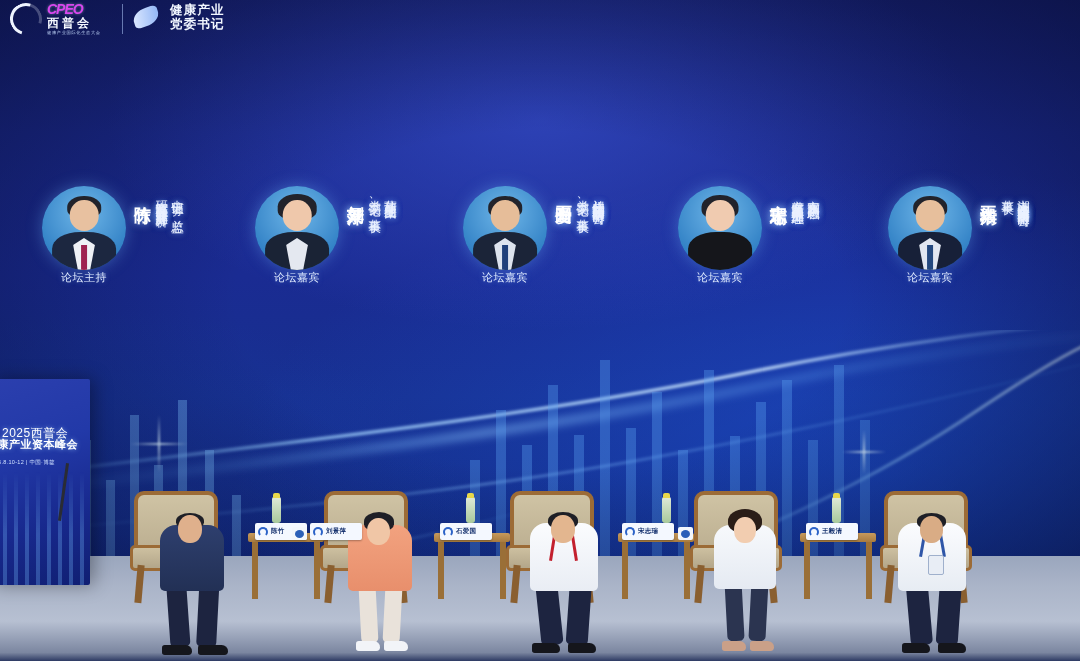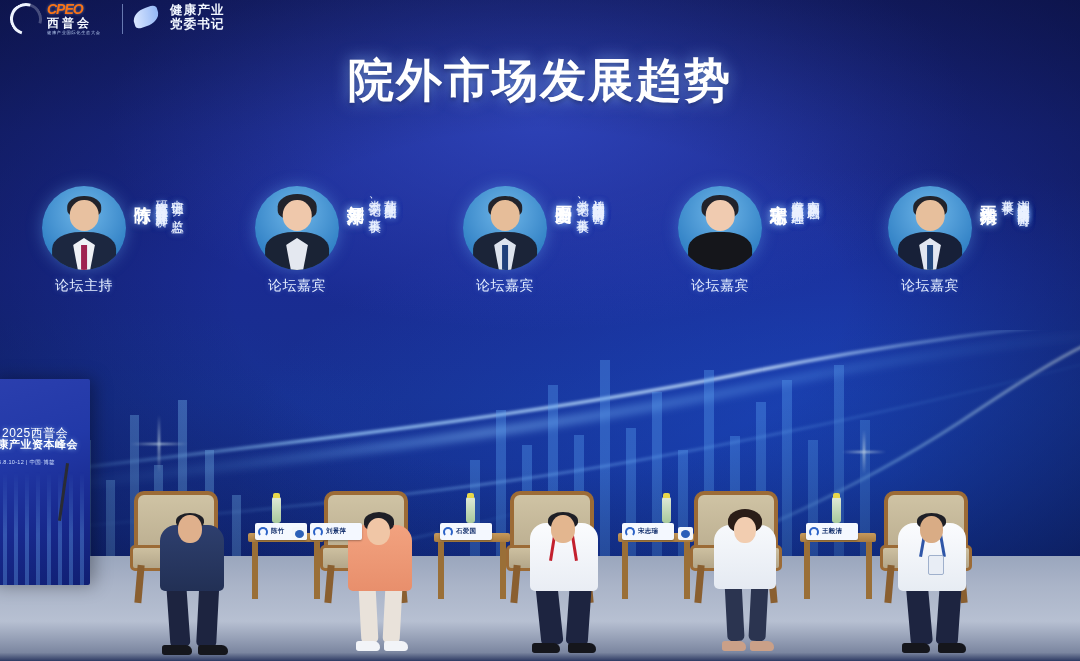--- a/index.html
+++ b/index.html
@@ -43,21 +43,21 @@
   .logo-bar { position:absolute; left:0; top:0; width:1080px; height:44px; }
   .logo-a { position:absolute; left:10px; top:2px; display:flex; align-items:center; gap:5px; }
   .logo-mark {
     width:32px; height:32px; border-radius:50%;
     border:3.5px solid #eef4ff;
     border-bottom-color:transparent; border-right-color:rgba(238,244,255,.25);
     transform:rotate(-28deg);
   }
   .logo-a-txt { line-height:1; }
   .logo-cpeo {
-    font-size:14px; font-weight:bold; color:#f97316; letter-spacing:-1px;
+    font-size:14px; font-weight:bold; color:#d946ef; letter-spacing:-1px;
     font-style:italic; text-shadow:0 0 3px rgba(255,255,255,.4);
   }
   .logo-cn { font-size:12px; font-weight:bold; color:#f5f9ff; letter-spacing:3px; margin-top:1px; }
   .logo-sub { font-size:4.2px; color:#b9cdf2; letter-spacing:.7px; margin-top:2px; }
   .logo-div { position:absolute; left:122px; top:4px; width:1px; height:30px; background:rgba(175,200,250,.55); }
   .logo-b { position:absolute; left:133px; top:3px; display:flex; align-items:center; gap:11px; }
   .leaf-ico {
     width:26px; height:18px; position:relative; transform:rotate(-18deg);
   }
   .leaf-ico::before {
@@ -87,22 +87,22 @@
     background:radial-gradient(circle at 50% 32%, #6fb6e8, #2f7fc4 75%, #1d5fa4);
     box-shadow:0 0 16px rgba(120,190,255,.35);
     position:relative;
   }
   .av-head { position:absolute; left:50%; top:17%; width:34%; height:36%; border-radius:50%; transform:translateX(-50%); }
   .av-hair { position:absolute; left:50%; top:12%; width:40%; height:26%; border-radius:50% 50% 38% 38%; transform:translateX(-50%); background:#22232b; }
   .av-body { position:absolute; left:50%; bottom:0; width:76%; height:45%; border-radius:44% 44% 0 0; transform:translateX(-50%); }
   .av-shirt { position:absolute; left:50%; bottom:0; width:26%; height:38%; transform:translateX(-50%); background:#eef1f6; clip-path:polygon(50% 0,100% 22%,78% 100%,22% 100%,0 22%); }
   .av-tie { position:absolute; left:50%; bottom:0; width:7%; height:30%; transform:translateX(-50%); }
   .sp-role {
-    width:84px; text-align:center; margin-top:7px;
-    font-size:14px; color:#e6eeff; letter-spacing:.5px;
+    width:84px; text-align:center; 
+    font-size:11px; color:#e6eeff; letter-spacing:.5px;
     text-shadow:0 0 5px rgba(120,170,255,.5);
   }
   .sp-name {
     position:absolute; left:88px; top:6px; width:22px;
     font-size:17px; font-weight:bold; color:#ffffff; line-height:1.12;
     writing-mode:vertical-rl; text-orientation:upright;
     text-shadow:0 0 9px rgba(150,200,255,.7);
     letter-spacing:1px;
   }
   .sp-titles {
@@ -278,21 +278,20 @@
     <div class="logo-b">
       <div class="leaf-ico"></div>
       <div class="logo-b-txt">
         <div class="logo-b-l1">健康产业</div>
         <div class="logo-b-l2">党委书记</div>
       </div>
     </div>
   </div>
 
   <div class="title-wrap">
-    <div class="title-2">院外市场发展趋势</div>
   </div>
 
   <div class="speakers">
 
     <div class="sp" style="left:42px;">
       <div class="sp-photo">
         <div class="av-body" style="background:#1c2740;"></div>
         <div class="av-shirt"></div>
         <div class="av-tie" style="background:#9e2150;"></div>
         <div class="av-hair"></div>

